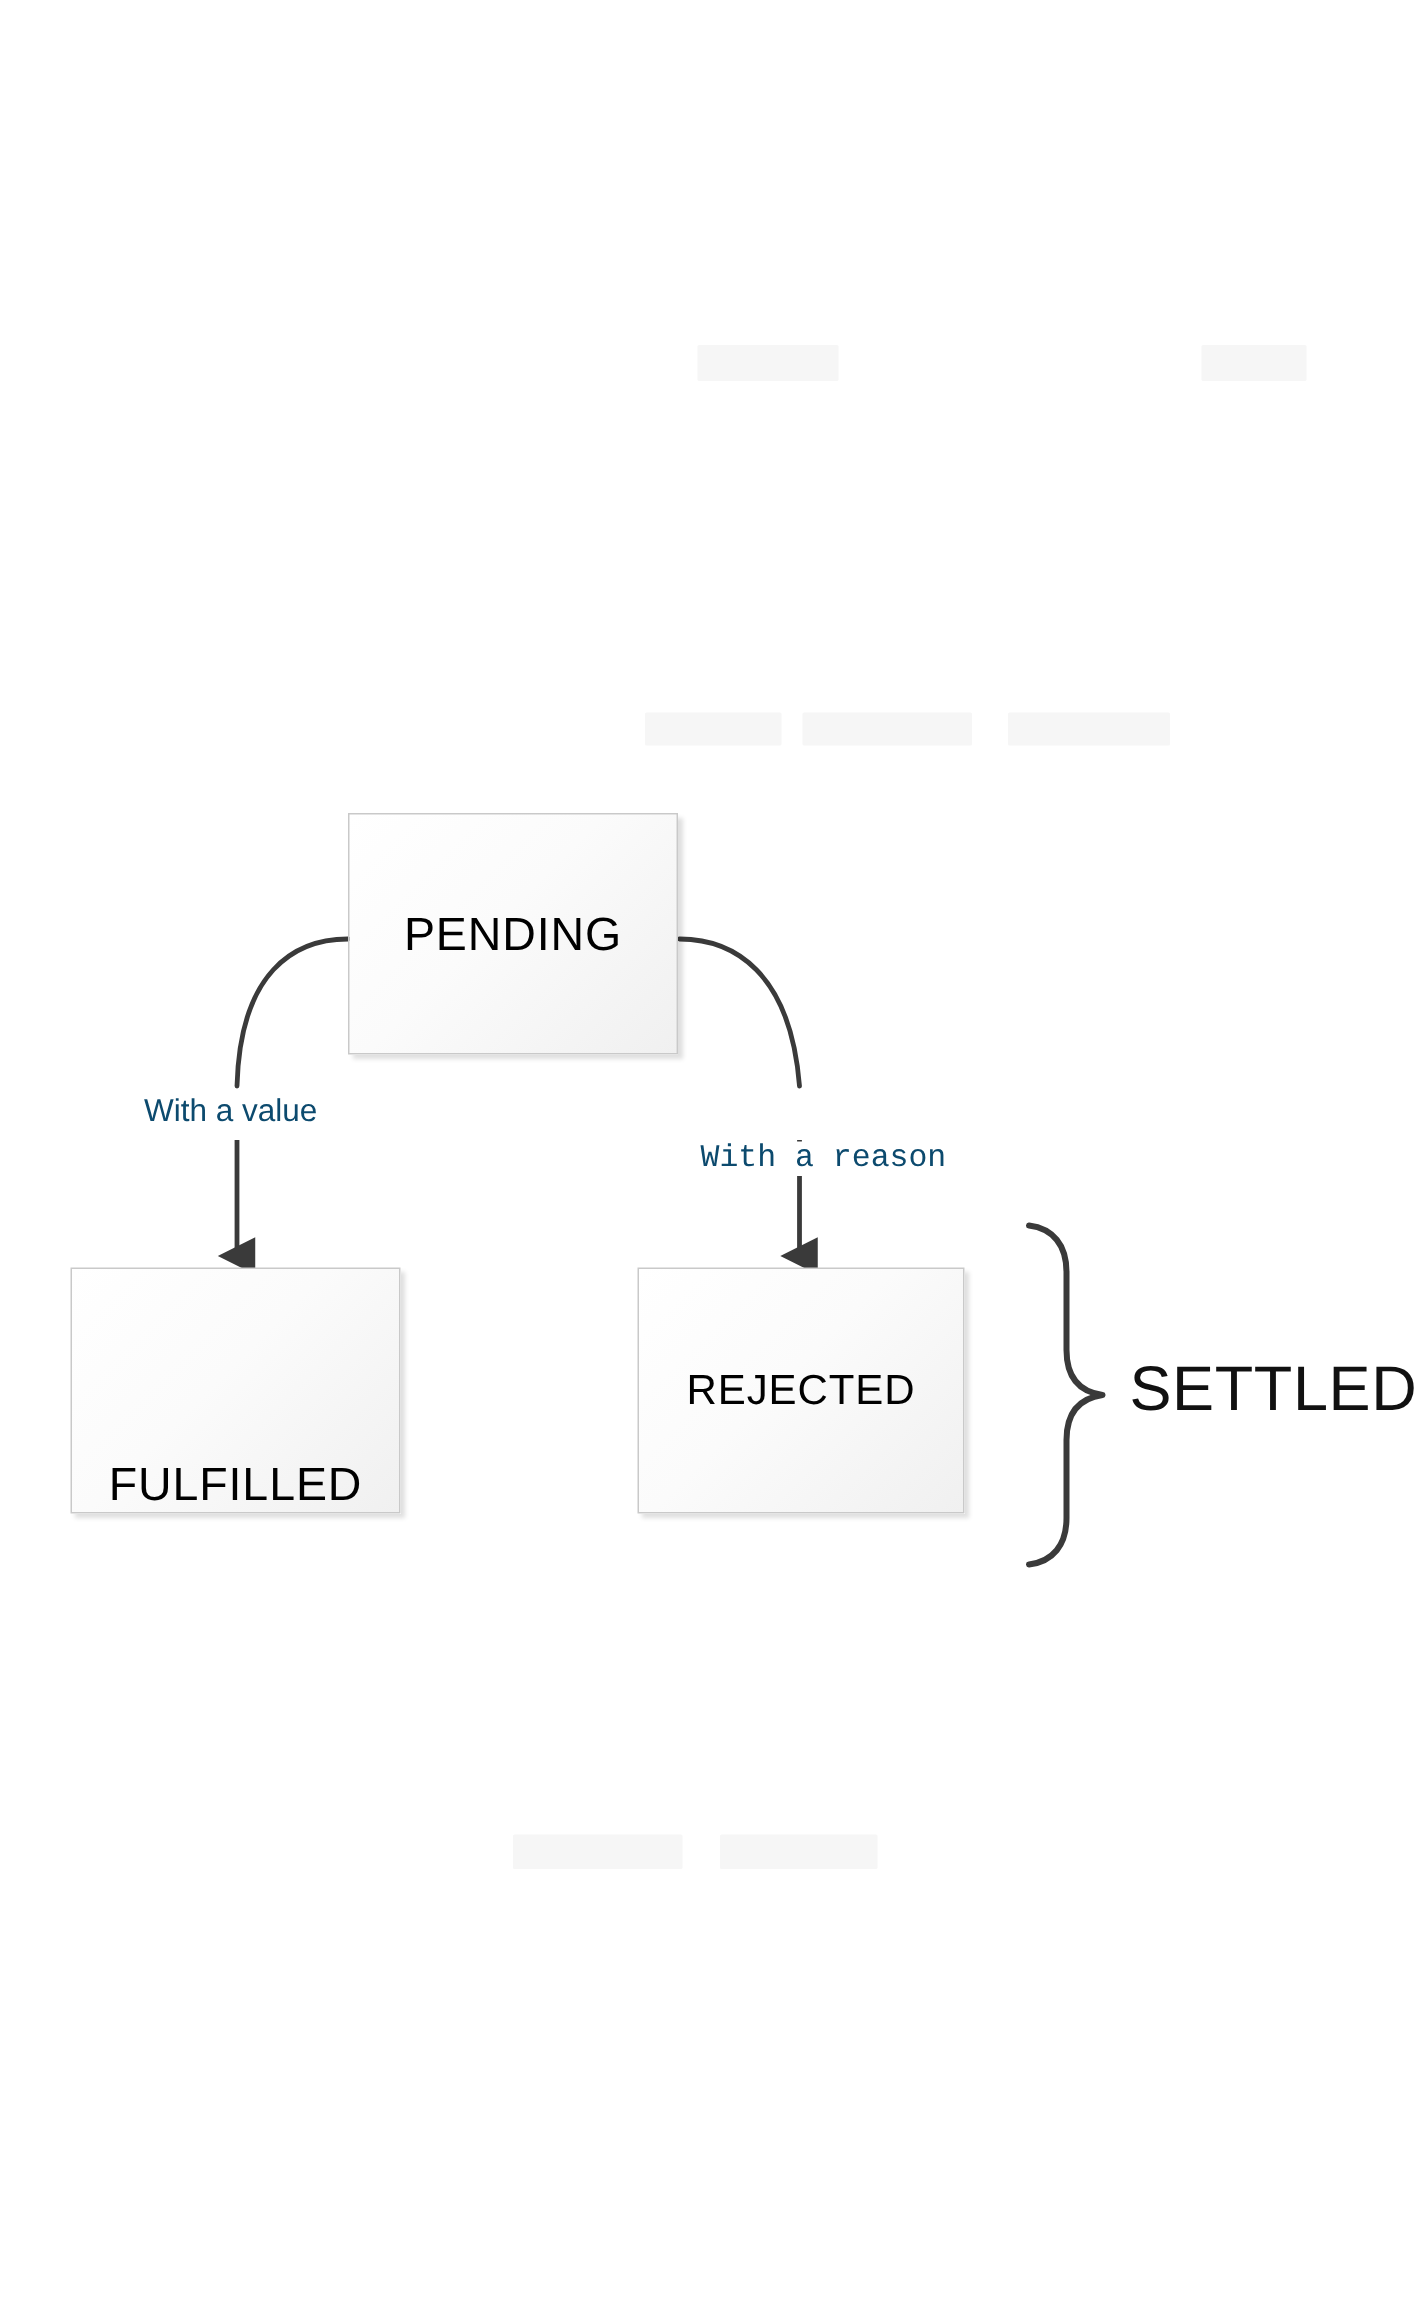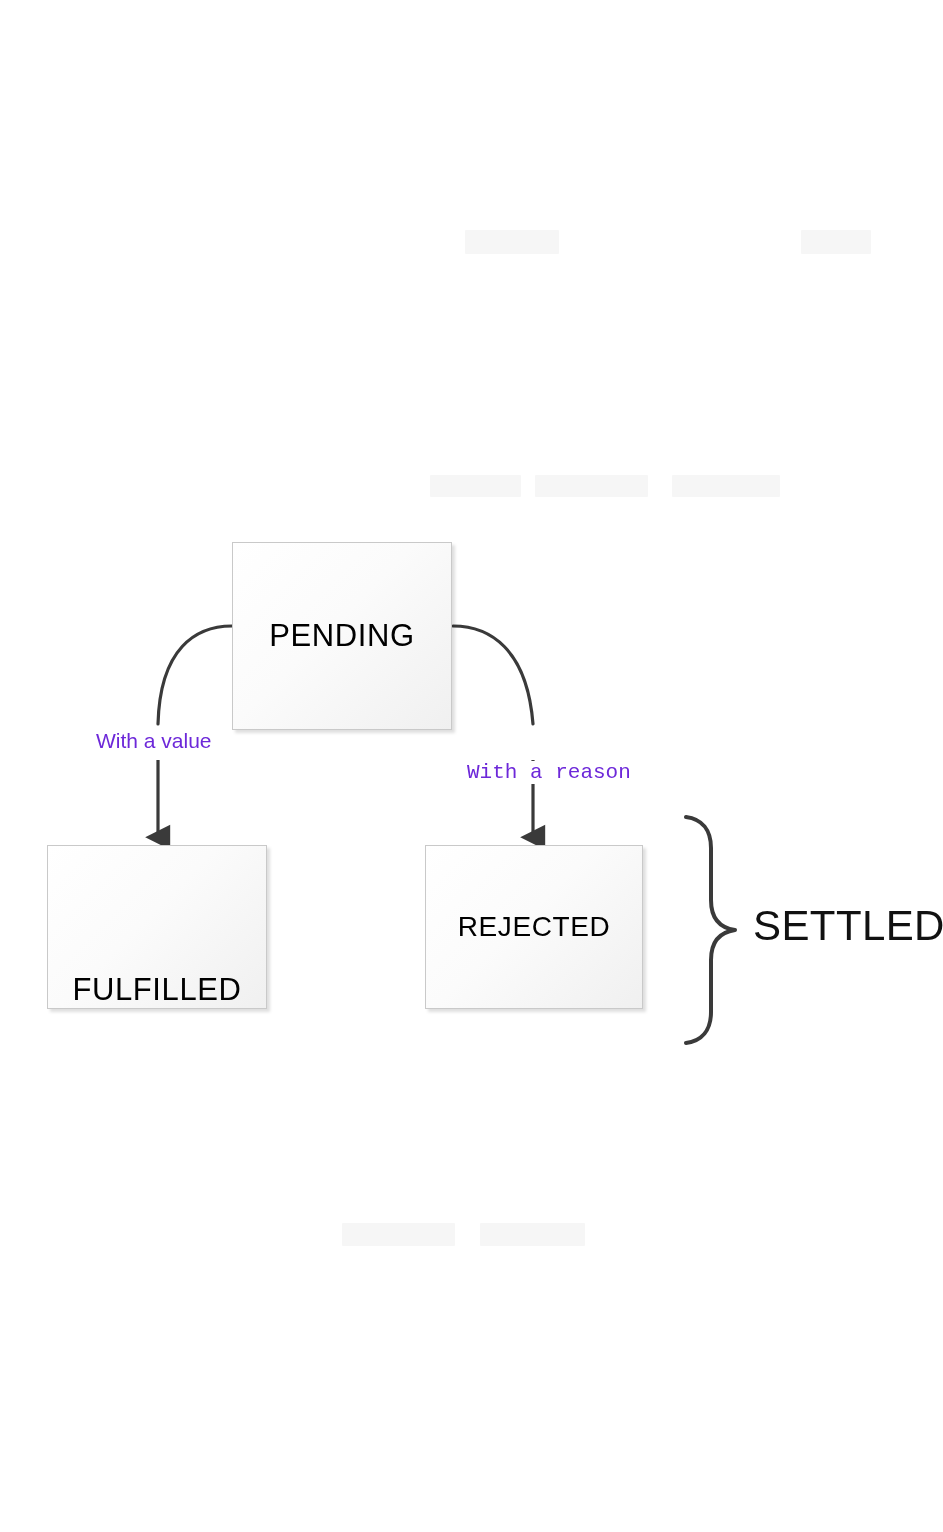--- a/index.html
+++ b/index.html
@@ -36,21 +36,21 @@
     display: flex;
     align-items: center;
     justify-content: center;
   }
   .state-box .state-label {
     color: #000000;
     letter-spacing: 0.6px;
     white-space: nowrap;
   }
 
-  #box-pending  { left: 232px; top: 542px; width: 220px; height: 188px; }
+  #box-pending  { left: 232px; top: 542px; width: 220px; height: 161px; }
   #box-pending  .state-label { font-size: 31px; }
 
   #box-fulfilled { left: 47px;  top: 845px; width: 220px; height: 164px; align-items: flex-end; }
   #box-fulfilled .state-label { font-size: 31px; }
 
   #box-rejected { left: 425px; top: 845px; width: 218px; height: 164px; text-align: center; }
   #box-rejected .state-label { font-size: 28px; }
 
   
   #connectors {
@@ -58,21 +58,21 @@
     left: 0; top: 0;
     width: 943px;
     height: 1532px;
     pointer-events: none;
   }
 
   
   .edge-label {
     position: absolute;
     font-size: 21px;
-    color: #6d28d9;
+    color: #0c4a6e;
     white-space: nowrap;
     background: #ffffff;
     padding: 0 4px;
   }
   #edge-label-value  { left: 92px;  top: 729px; }
   #edge-label-reason { left: 463px; top: 761px; font-family: Liberation Mono, monospace; }
 
   
   #settled-label {
     position: absolute;

